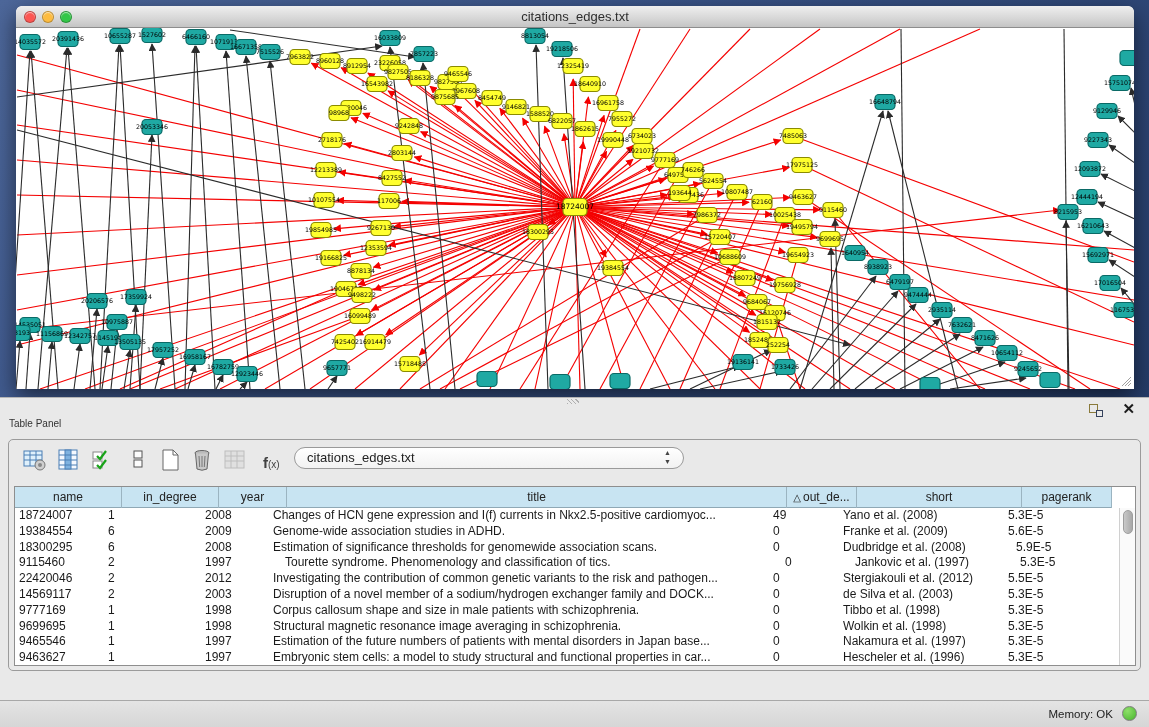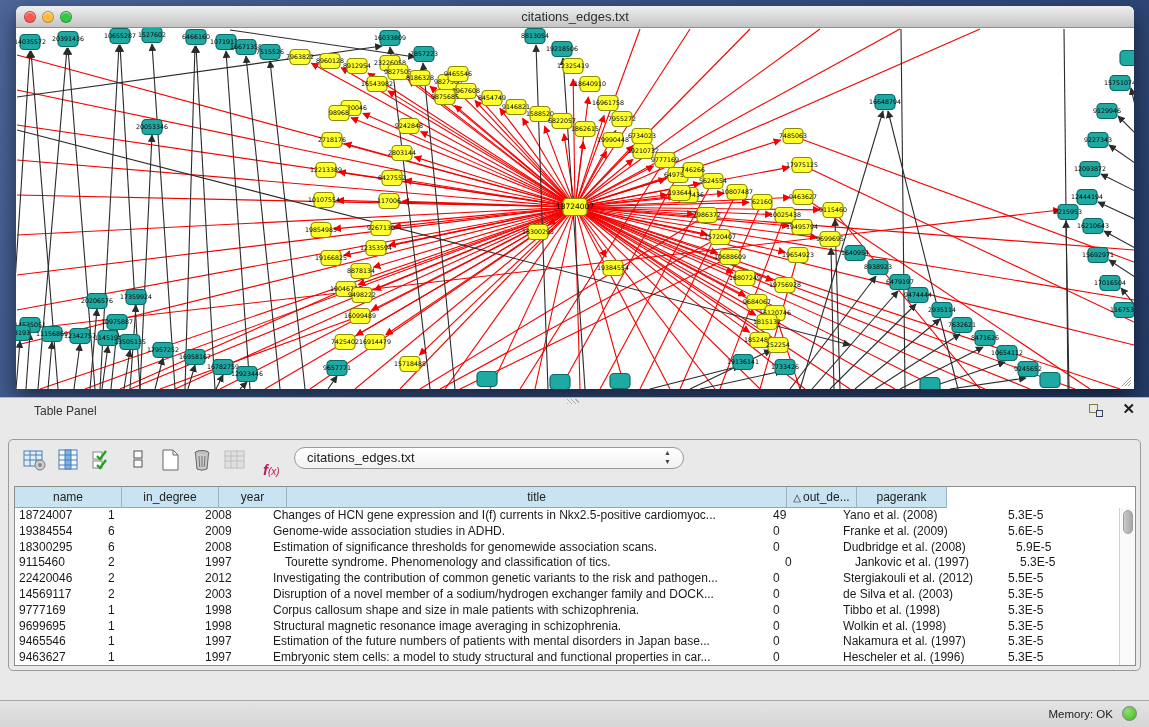--- a/index.html
+++ b/index.html
@@ -20,36 +20,36 @@
     border:1px solid rgba(0,0,0,.25);box-shadow:inset 0 1px 1px rgba(255,255,255,.6);}
   #tl-red{left:8px;}#tl-yellow{left:26px;}#tl-green{left:44px;}
   #win-title{position:absolute;left:0;right:0;top:3px;text-align:center;
     font-size:13px;color:#2e2e2e;}
   #graph-svg{display:block;background:#fff;}
   #grip{position:absolute;right:2px;bottom:2px;width:12px;height:12px;opacity:.55;}
 
   
   #table-panel{position:absolute;left:0;top:397px;width:1149px;height:330px;
     background:#e9e9e9;border-top:1px solid #b5b5b5;}
-  #panel-title{position:absolute;left:9px;top:6px;font-size:12px;color:#333;margin-left:25px;}
+  #panel-title{position:absolute;left:9px;top:20px;font-size:10px;color:#333;}
   #float-icon{position:absolute;right:46px;top:6px;width:14px;height:13px;}
   #float-icon .b{position:absolute;left:0;top:0;width:9px;height:9px;border:1.5px solid #8a7a3a;}
   #float-icon .f{position:absolute;right:0;bottom:0;width:7px;height:7px;border:1.5px solid #35425c;background:#e9e9e9;}
   #close-icon{position:absolute;right:14px;top:2px;font-size:15px;font-weight:bold;color:#1c1c1c;}
   #splitter-handle{position:absolute;left:567px;top:1px;width:12px;height:5px;opacity:.5;
     background:repeating-linear-gradient(45deg,#777 0 1px,transparent 1px 3px);}
 
   #inner-panel{position:absolute;left:8px;top:41px;width:1133px;height:232px;
     border:1px solid #9b9b9b;border-radius:5px;background:#e9e9e9;}
 
   
   #toolbar{position:absolute;left:6px;top:6px;height:34px;width:1100px;}
   .tb-icon{position:absolute;top:2px;width:24px;height:24px;}
   .tb-icon svg{display:block;}
-  #fx-icon{font-size:15px;color:#be185d;font-style:italic;font-weight:bold;top:15px;}
+  #fx-icon{font-size:15px;color:#404040;font-weight:bold;top:8px;}
   #fx-icon .sm{font-size:10px;font-weight:normal;}
   #table-select{position:absolute;left:279px;top:1px;width:390px;height:22px;
     background:linear-gradient(#fff,#f2f2f2);border:1px solid #9a9a9a;border-radius:11px;
     font-size:13px;color:#222;line-height:20px;padding-left:12px;}
   #table-select .arrows{position:absolute;right:12px;top:0;font-size:7px;line-height:9px;
     color:#444;text-align:center;}
 
   
   #data-table{position:absolute;left:5px;top:46px;width:1122px;height:180px;
     background:#fff;border:1px solid #8e8e8e;overflow:hidden;}
@@ -623,20 +623,21 @@
         </div>
       </div>
 
       <div id="data-table">
         <div id="hdr-row">
             <div class="hdr-cell" style="width: 107px;"><span>name</span></div>
             <div class="hdr-cell" style="width: 97px;"><span>in_degree</span></div>
             <div class="hdr-cell" style="width: 68px;"><span>year</span></div>
             <div class="hdr-cell" style="width: 500px;"><span>title</span></div>
             <div class="hdr-cell" style="width: 70px;"><span class="sort">△</span><span>out_de...</span></div>
+            <div class="hdr-cell" style="width: 165px;"><span>short</span></div>
             <div class="hdr-cell" style="width: 90px;"><span>pagerank</span></div>
             <div class="hdr-cell" style="flex: 1 1 0%; border-right: none; background: rgb(255, 255, 255);"></div>
           </div>
         <div id="body-rows">
             <div class="t-row">
               <div class="t-cell" style="width: 89px;">18724007</div>
               <div class="t-cell" style="width: 97px;">1</div>
               <div class="t-cell" style="width: 68px;">2008</div>
               <div class="t-cell" style="width: 500px;">Changes of HCN gene expression and I(f) currents in Nkx2.5-positive cardiomyoc...</div>
               <div class="t-cell" style="width: 70px;">49</div>

